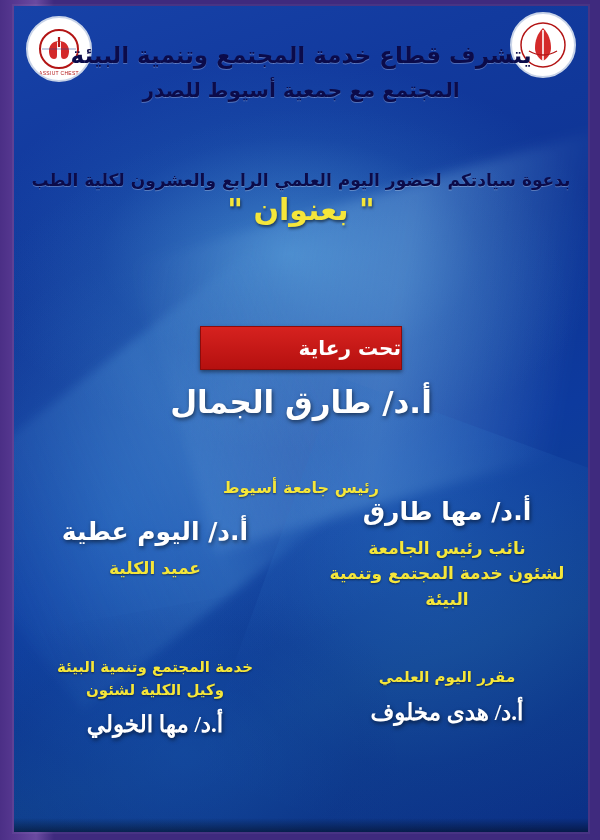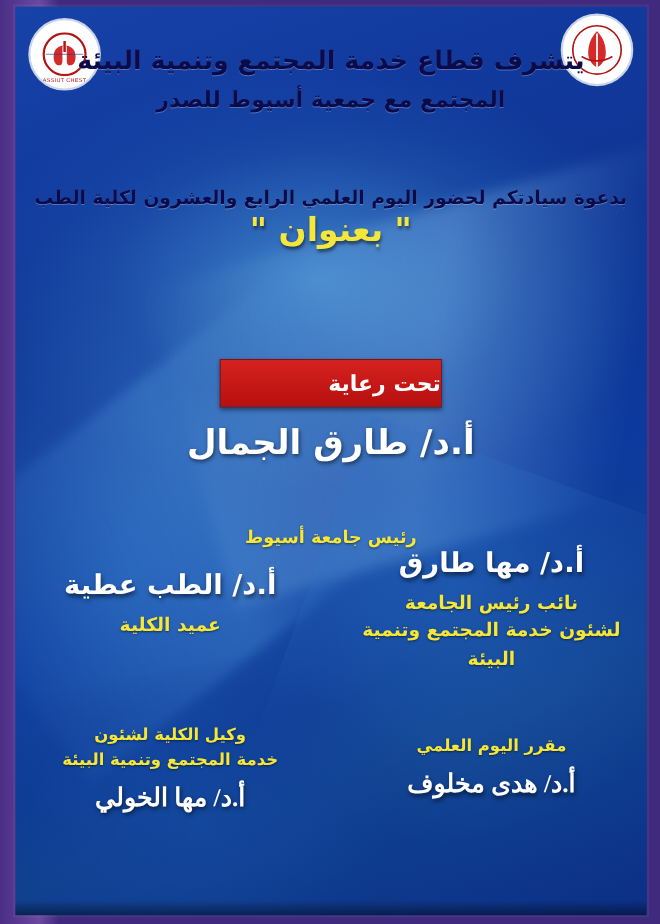--- a/index.html
+++ b/index.html
@@ -321,36 +321,36 @@
 
     <div class="col right">
       <div class="nm">أ.د/ مها طارق</div>
       <div class="rl">
         <div>نائب رئيس الجامعة</div>
         <div>لشئون خدمة المجتمع وتنمية البيئة</div>
       </div>
     </div>
 
     <div class="col left">
-      <div class="nm">أ.د/ الطب عطية</div>
+      <div class="nm">أ.د/ اليوم عطية</div>
       <div class="rl">
         <div>عميد الكلية</div>
       </div>
     </div>
 
     <div class="col2 right">
       <div class="rl">
         <div>مقرر اليوم العلمي</div>
       </div>
       <div class="nm">أ.د/ هدى مخلوف</div>
     </div>
 
     <div class="col2 left">
       <div class="rl">
+        <div>خدمة المجتمع وتنمية البيئة</div>
         <div>وكيل الكلية لشئون</div>
-        <div>خدمة المجتمع وتنمية البيئة</div>
       </div>
       <div class="nm">أ.د/ مها الخولي</div>
     </div>
 
     <div class="bottom-shadow"></div>
   </div>
 </div>
 
 </body></html>

